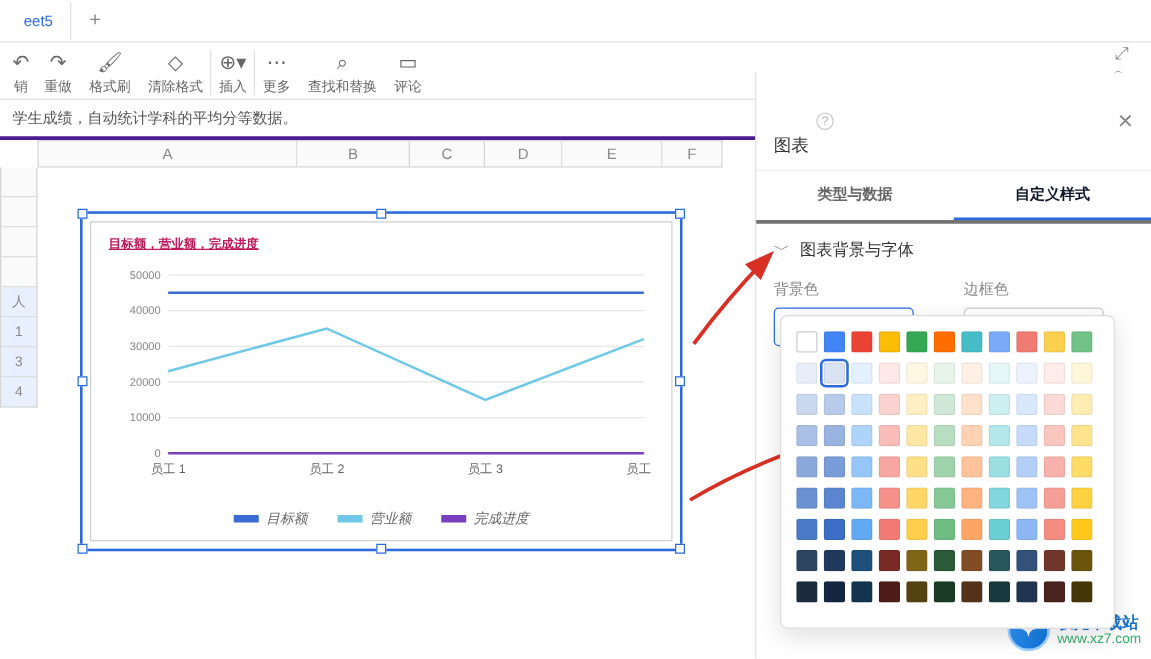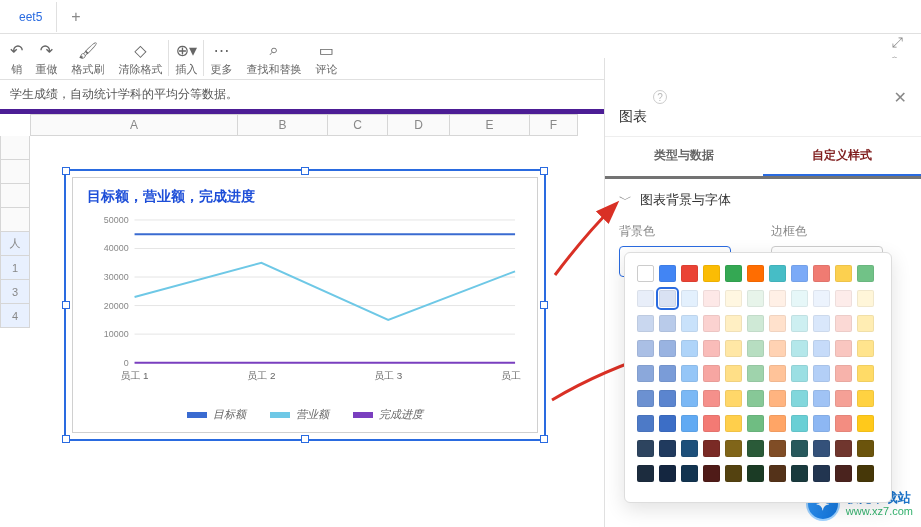--- a/index.html
+++ b/index.html
@@ -8,46 +8,46 @@
   .tab { padding: 8px 14px; border-right: 1px solid #e0e0e0; color: #666; cursor: pointer; }
   .tab.active { color: #2a6be0; }
   .tab-add { padding: 8px 14px; color: #888; font-size: 16px; cursor: pointer; }
   .fullscreen-icon { position: absolute; right: 18px; top: 34px; color: #888; font-size: 14px; }
   .toolbar { display: flex; align-items: flex-start; padding: 6px 10px 2px 10px; border-bottom: 1px solid #e0e0e0; position: relative; }
   .tb-icon { font-size: 16px; color: #666; height: 20px; display: flex; align-items: center; }
   .tb-label { font-size: 11px; color: #666; margin-top: 2px; }
   .tb-sep { width: 1px; background: #e0e0e0; height: 36px; margin: 0 6px; }
   .tb-item { display: flex; flex-direction: column; align-items: center; }
   .toolbar-collapse { position: absolute; right: 20px; top: 14px; color: #888; font-size: 12px; }
-  .info-bar { padding: 6px 10px; color: #555; border-bottom: 5px solid #4c1d95; font-size: 12px; }
+  .info-bar { padding: 6px 10px; color: #555; border-bottom: 3px solid #4c1d95; font-size: 12px; }
   .col-headers { display: flex; margin-left: 30px; }
   .col-head { border: 1px solid #d6d6d6; border-left: none; height: 22px; display: flex; align-items: center; justify-content: center; color: #888; background: #fafafa; font-size: 12px; }
   .col-head:first-child { border-left: 1px solid #d6d6d6; }
   .colA { width: 208px; } .colB { width: 90px; } .colC { width: 60px; } .colD { width: 62px; } .colE { width: 80px; } .colF { width: 48px; }
   .row-area { display: flex; flex-direction: column; }
   .row { display: flex; }
   .row-head { width: 30px; border: 1px solid #d6d6d6; border-top: none; height: 24px; display: flex; align-items: center; justify-content: center; color: #888; background: #fafafa; font-size: 11px; }
   .row-head.sel { background: #e8f0fe; }
   .chart-box { position: absolute; left: 65px; top: 170px; width: 480px; height: 270px; border: 1px solid #bbb; background: #fff; outline: 2px solid #2a6be0; outline-offset: -1px; }
   .chart-inner { position: absolute; left: 6px; top: 6px; right: 6px; bottom: 6px; border: 1px solid #d0d0d0; }
   .handle { position: absolute; width: 8px; height: 8px; background: #fff; border: 1px solid #2a6be0; }
   .h-tl{ left:-4px; top:-4px; } .h-tr{ right:-4px; top:-4px; } .h-bl{ left:-4px; bottom:-4px; } .h-br{ right:-4px; bottom:-4px; }
   .h-t{ left:50%; top:-4px; margin-left:-4px;} .h-b{ left:50%; bottom:-4px; margin-left:-4px;} .h-l{ left:-4px; top:50%; margin-top:-4px;} .h-r{ right:-4px; top:50%; margin-top:-4px;}
-  .chart-title { font-size: 14px; font-weight: 600; color: #1d4ed8; margin: 10px 0 4px 14px; }
+  .chart-title { font-size: 10px; font-weight: 600; color: #be185d; margin: 10px 0 4px 14px; text-decoration: underline; }
   .plot { position: absolute; left: 14px; top: 38px; right: 14px; bottom: 42px; }
   .legend { position: absolute; bottom: 10px; left: 0; right: 0; display: flex; justify-content: center; gap: 24px; font-size: 11px; color: #666; font-style: italic; }
   .leg-swatch { display:inline-block; width: 20px; height: 6px; margin-right: 6px; vertical-align: middle; }
   .panel { position: absolute; right: 0; top: 58px; bottom: 0; width: 317px; border-left: 1px solid #e0e0e0; background: #fff; display: flex; flex-direction: column; }
   .panel-head { display: flex; align-items: center; padding: 10px 14px; border-bottom: 1px solid #eee; }
   .panel-title { font-size: 14px; color: #333; font-weight: 500; flex: 0 0 auto; margin-top: 40px; }
   .panel-help { color: #b8b8b8; border: 1px solid #ccc; border-radius: 50%; width: 14px; height: 14px; display: inline-flex; align-items: center; justify-content: center; font-size: 10px; margin-left: 6px; }
   .panel-close { margin-left: auto; color: #888; font-size: 16px; cursor: pointer; }
   .panel-tabs { display: flex; border-bottom: 3px solid #737373; font-weight: bold; }
   .p-tab { flex: 1; text-align: center; padding: 10px 0; color: #666; cursor: pointer; }
-  .p-tab.active { color: #7f1d1d; border-bottom: 2px solid #2a6be0; }
+  .p-tab.active { color: #0f172a; border-bottom: 2px solid #2a6be0; }
   .section { padding: 12px 14px; }
   .sec-head { display: flex; align-items: center; color: #333; font-size: 13px; }
   .sec-head .chev { margin-right: 8px; color: #888; }
   .two-col { display: flex; gap: 40px; margin-top: 14px; }
   .field-label { color: #888; font-size: 12px; margin-bottom: 6px; }
   .select { display: flex; align-items: center; justify-content: space-between; border: 1px solid #ccc; border-radius: 4px; padding: 6px 10px; width: 112px; font-size: 12px; color: #333; cursor: pointer; background:#fff; }
   .select.focused { border-color: #2a6be0; }
   .dropdown { position: absolute; left: 624px; top: 252px; width: 268px; border: 1px solid #ddd; border-radius: 6px; background: #fff; box-shadow: 0 6px 20px rgba(0,0,0,0.12); padding: 12px; z-index: 50; }
   .restore-btn { border: 1px solid #ddd; border-radius: 4px; padding: 8px 0; text-align: center; color: #555; cursor: pointer; margin-bottom: 10px; }
   .swatches { display: flex; flex-wrap: wrap; gap: 5px; margin-bottom: 8px; }

